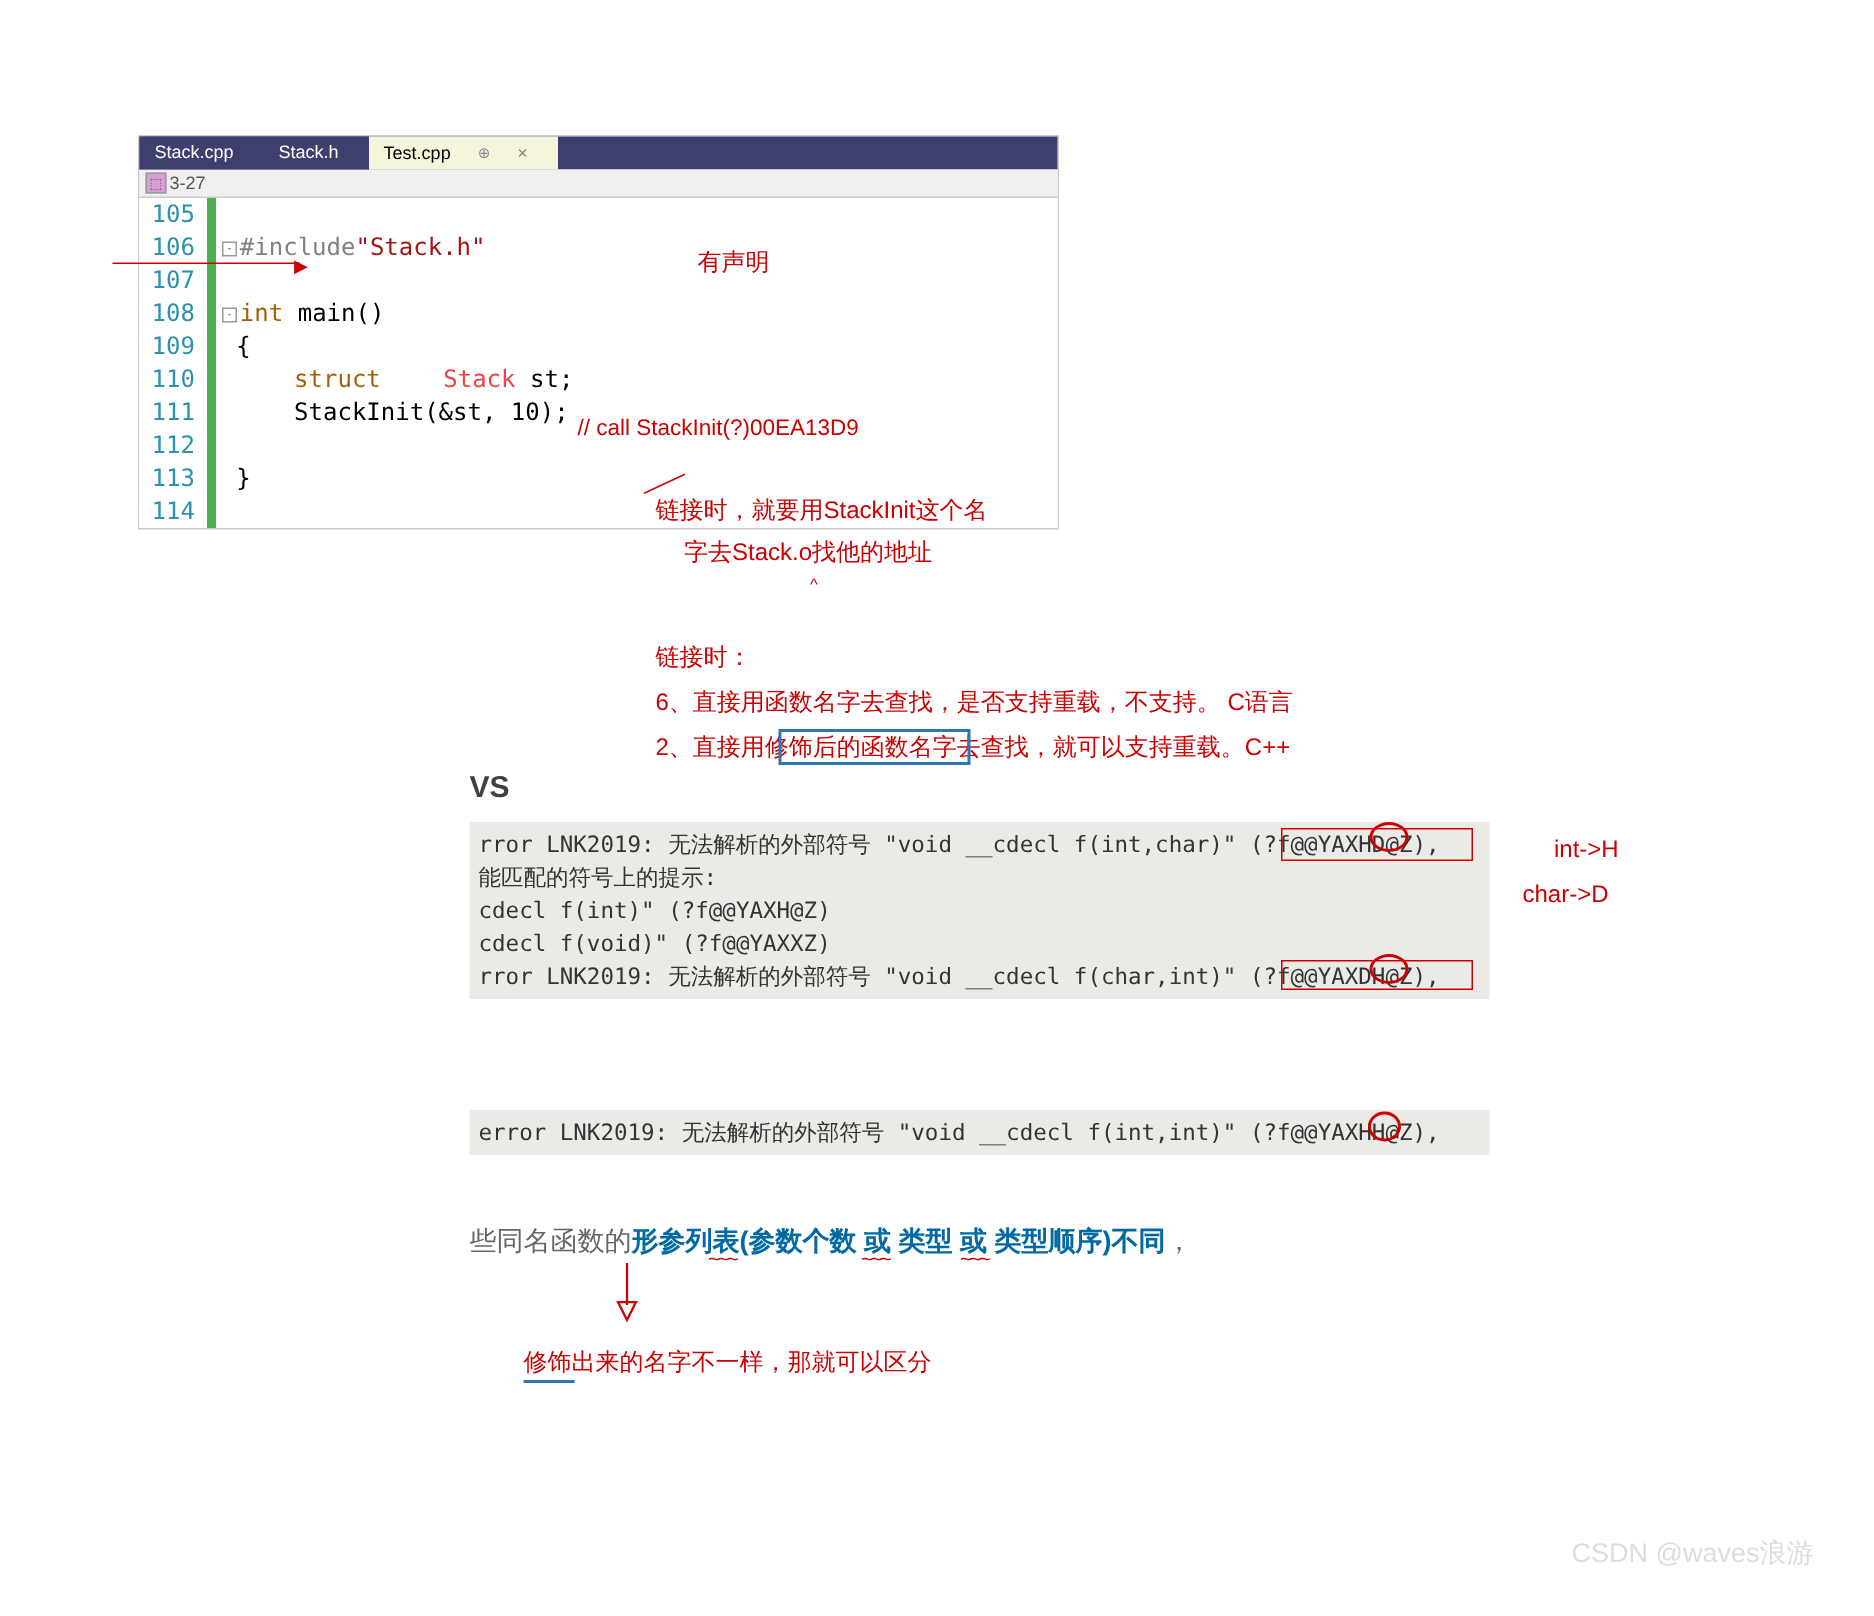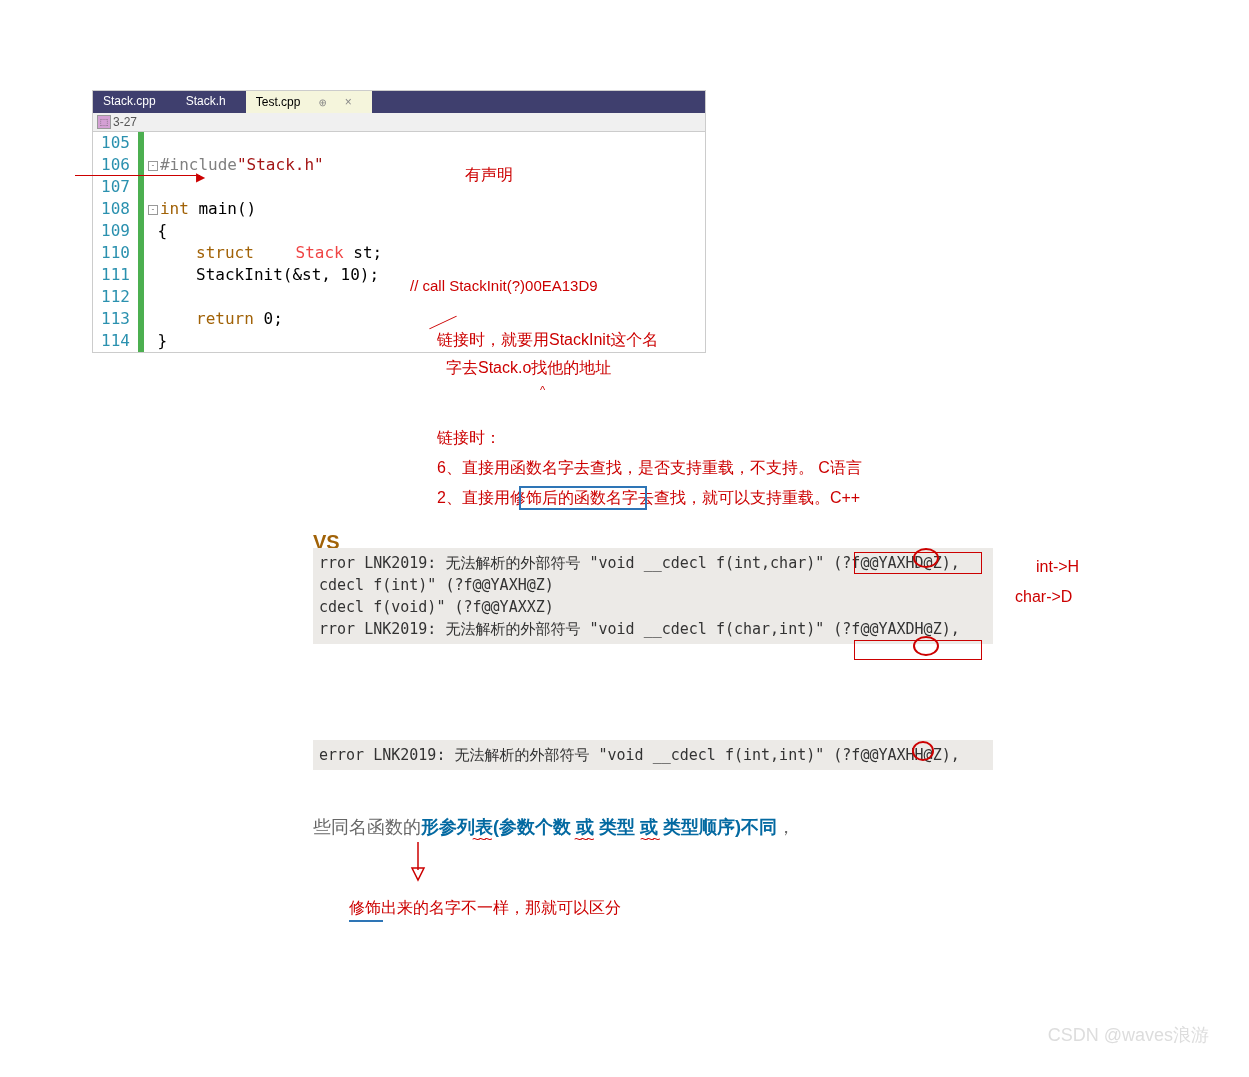--- a/index.html
+++ b/index.html
@@ -18,21 +18,21 @@
     .change-bar { width: 6px; background: #4caf50; }
     .code-lines { flex: 1; padding-left: 4px; }
     .code-line { height: 22px; line-height: 22px; white-space: pre; }
     .collapse { display: inline-block; width: 10px; height: 10px; border: 1px solid #999; font-size: 8px; line-height: 8px; text-align: center; color: #777; vertical-align: middle; margin-right: 2px; }
     .kw { color: #a16207; }
     .ident { color: #ef4444; margin-left: 32px; }
     .str { color: #a31515; }
     .pp { color: #808080; }
     .txt { color: #000; }
     .annotation { position: absolute; color: #c00; font-size: 16px; }
-    .vs-label { position: absolute; color: #a16207; font-size: 20px; font-weight: bold; margin-top: 17px; }
+    .vs-label { position: absolute; color: #404040; font-size: 20px; font-weight: bold; }
     .error-box { position: absolute; background: #eceae7; font-family: SimSun, monospace; font-size: 15px; padding: 4px 6px; line-height: 22px; color: #333; }
     .red-box { position: absolute; border: 1px solid #c00; }
     .circle-mark { position: absolute; border: 2px solid #c00; border-radius: 50%; }
     .blue-box { position: absolute; border: 2px solid #2e75b6; }
     .blue-underline { position: absolute; background: #2e75b6; height: 2px; }
     .rule-text { position: absolute; font-size: 18px; color: #666; }
     .rule-bold { font-weight: bold; color: #0369a1; }
     .wavy { position: absolute; color: #c00; font-size: 14px; letter-spacing: -2px; }
     .watermark { position: absolute; bottom: 30px; right: 40px; color: #ddd; font-size: 18px; }
     .red-arrow-line { position: absolute; height: 1px; background: #c00; }
@@ -70,49 +70,49 @@
     <div class="change-bar"></div>
     <div class="code-lines">
       <div class="code-line"> </div>
       <div class="code-line"><span class="collapse">-</span><span class="pp">#include</span><span class="str">"Stack.h"</span></div>
       <div class="code-line"> </div>
       <div class="code-line"><span class="collapse">-</span><span class="kw">int</span> <span class="txt">main()</span></div>
       <div class="code-line"> <span class="txt">{</span></div>
       <div class="code-line">     <span class="kw">struct</span> <span class="ident">Stack</span> <span class="txt">st;</span></div>
       <div class="code-line">     <span class="txt">StackInit(&amp;st, 10);</span></div>
       <div class="code-line"> </div>
-      <div class="code-line">     <span class="kw">return</span> <span class="txt">0;</span></div>
       <div class="code-line"> <span class="txt">}</span></div>
     </div>
   </div>
 </div>
 
 <div class="red-arrow-line" style="left:75px; top:175px; width:125px;"></div>
 <div style="position:absolute; left:196px; top:170px; color:#c00; font-size:12px;">▶</div>
 
 <div class="annotation" style="left:465px; top:165px;">有声明</div>
 
-<div class="annotation" style="left:410px; top:277px; font-size:15px;text-align:center;">// call  StackInit(?)00EA13D9</div>
+<div class="annotation" style="left:385px; top:277px; font-size:15px;text-align:center;">// call  StackInit(?)00EA13D9</div>
 
 <div style="position:absolute; left:428px; top:322px; width:30px; height:1px; background:#c00; transform:rotate(-25deg);"></div>
 
 <div class="annotation" style="left:437px; top:330px;">链接时，就要用StackInit这个名</div>
-<div class="annotation" style="left:446px; top:358px;">字去Stack.o找他的地址</div>
+<div class="annotation" style="left:456px; top:358px;">字去Stack.o找他的地址</div>
 <div class="annotation" style="left:540px; top:384px; font-size:11px;">^</div>
 
 <div class="annotation" style="left:437px; top:428px;">链接时：</div>
 <div class="annotation" style="left:437px; top:458px;">6、直接用函数名字去查找，是否支持重载，不支持。    C语言</div>
 <div class="annotation" style="left:437px; top:488px;">2、直接用修饰后的函数名字去查找，就可以支持重载。C++</div>
 
 <div class="blue-box" style="left:519px; top:486px; width:128px; height:24px;"></div>
 
 <div class="vs-label" style="left:313px; top:514px;">VS</div>
 
 <div class="error-box" style="left:313px; top:548px; width:680px;">
   <div>rror LNK2019: 无法解析的外部符号 "void __cdecl f(int,char)" (?f@@YAXHD@Z),</div>
+  <div>能匹配的符号上的提示:</div>
   <div>cdecl f(int)" (?f@@YAXH@Z)</div>
   <div>cdecl f(void)" (?f@@YAXXZ)</div>
   <div>rror LNK2019: 无法解析的外部符号 "void __cdecl f(char,int)" (?f@@YAXDH@Z),</div>
 </div>
 
 <div class="red-box" style="left:854px; top:552px; width:128px; height:22px;"></div>
 <div class="circle-mark" style="left:913px; top:548px; width:26px; height:20px;"></div>
 <div class="red-box" style="left:854px; top:640px; width:128px; height:20px;"></div>
 <div class="circle-mark" style="left:913px; top:636px; width:26px; height:20px;"></div>
 

